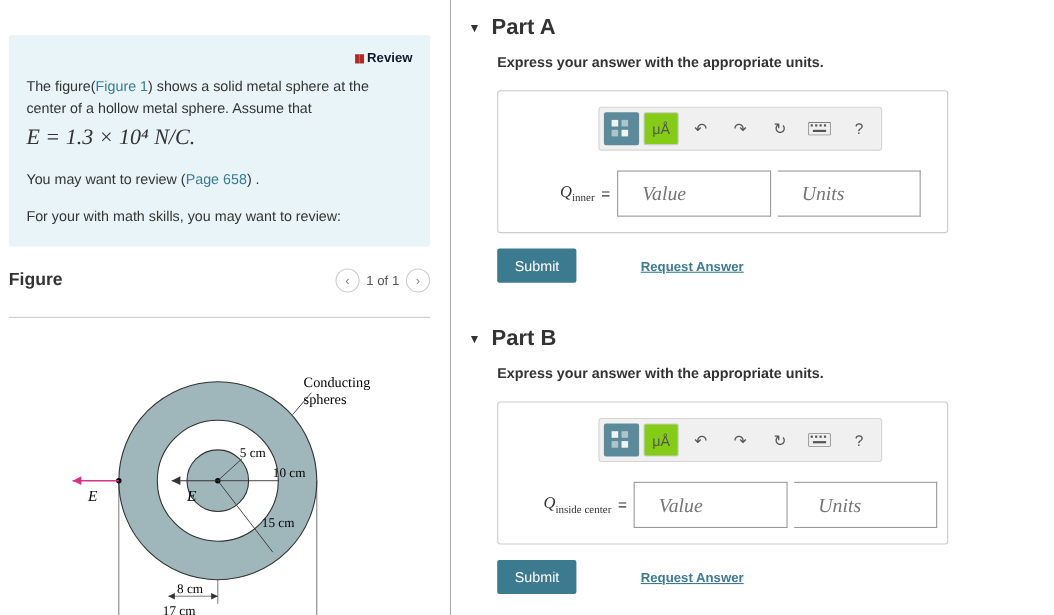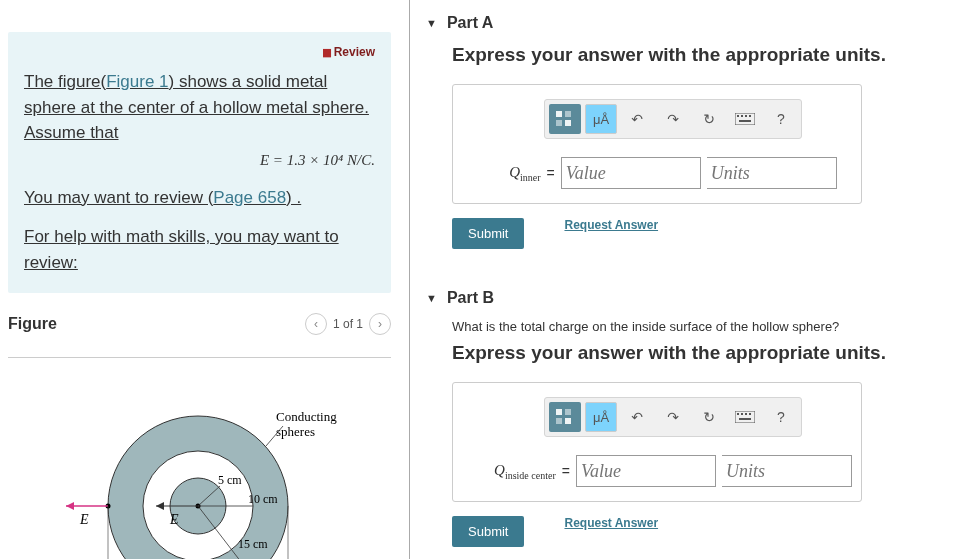--- a/index.html
+++ b/index.html
@@ -2,52 +2,52 @@
 <html><head>
   <meta charset="utf-8">
   <style>
     * { margin: 0; padding: 0; box-sizing: border-box; }
     body { font-family: Arial, Helvetica, sans-serif; font-size: 13px; color: #333; background: #fff; }
     .container { display: flex; width: 958px; height: 559px; }
     .left-panel { width: 410px; padding: 8px 18px 8px 8px; border-right: 1px solid #aaa; position: relative; }
     .right-panel { flex: 1; padding: 0 12px; overflow: hidden; }
     .info-box { background: #e8f4f7; padding: 12px 16px; margin: 24px 0 20px 0; border-radius: 2px; }
     .review-row { text-align: right; margin-bottom: 10px; }
-    .review-link { color: #7f1d1d; font-size: 12px; font-weight: 600; }
-    .problem-text { line-height: 1.5; margin-bottom: 6px; font-size: 17px; text-decoration: underline; }
+    .review-link { color: #0f172a; font-size: 12px; font-weight: 600; }
+    .problem-text { line-height: 1.5; margin-bottom: 6px; font-size: 13px; }
     .link { color: #3b7a8f; }
-    .equation { font-family: 'Times New Roman', serif; font-style: italic; font-size: 15px; margin-top: 2px; text-align: right; }
+    .equation { font-family: 'Times New Roman', serif; font-style: italic; font-size: 20px; margin-top: 2px; }
     .figure-header { display: flex; justify-content: space-between; align-items: center; margin: 18px 0 8px 0; padding-bottom: 22px; border-bottom: 1px solid #ccc; }
     .figure-title { font-size: 16px; font-weight: bold; }
     .pager { display: flex; align-items: center; gap: 6px; font-size: 12px; color: #555; }
     .pager-btn { width: 22px; height: 22px; border: 1px solid #ccc; border-radius: 50%; background: #fff; display: flex; align-items: center; justify-content: center; cursor: pointer; color: #888; }
     .figure-area { padding: 20px 0 0 40px; }
     
     .part-header { display: flex; align-items: center; gap: 10px; padding: 10px 0 8px 4px; margin-top: 4px; }
     .part-header .chev { font-size: 11px; }
-    .part-title { font-weight: bold; font-size: 16px; }
+    .part-title { font-weight: bold; font-size: 20px; }
     .part-body { padding: 4px 0 14px 30px; }
     .question { font-size: 13px; margin-bottom: 8px; }
-    .instruction { font-weight: bold; font-size: 19px; margin-bottom: 18px; }
+    .instruction { font-weight: bold; font-size: 13px; margin-bottom: 18px; }
     
     .answer-box { border: 1px solid #ccc; border-radius: 3px; padding: 14px 18px 14px 50px; position: relative; margin-bottom: 14px; width: 410px; }
     .toolbar { display: flex; align-items: center; gap: 4px; background: #f0f0f0; border: 1px solid #d5d5d5; border-radius: 3px; padding: 4px; width: fit-content; margin: 0 auto 18px auto; }
     .tb-btn { min-width: 32px; height: 30px; display: flex; align-items: center; justify-content: center; cursor: pointer; font-size: 14px; color: #555; border-radius: 2px; }
     .tb-templates { background: #5b8a9a; color: #fff; padding: 3px 5px; border-radius: 2px; display: flex; align-items: center; }
-    .tb-ua { background: #7dd3fc; border: 1px solid #ccc; border-radius: 2px; font-size: 13px; padding: 2px 4px; text-align: center; }
+    .tb-ua { background: #84cc16; border: 1px solid #ccc; border-radius: 2px; font-size: 13px; padding: 2px 4px; text-align: center; }
     
     .input-row { display: flex; align-items: center; justify-content: center; gap: 6px; }
     .var-label { font-family: 'Times New Roman', serif; font-style: italic; font-size: 15px; white-space: nowrap; }
     .var-label sub { font-size: 10px; font-style: normal; }
     .eq { font-size: 14px; }
-    .vinput { border: 1px solid #999; height: 32px; font-family: 'Times New Roman', serif; font-style: italic; font-size: 18px; padding: 0 4px; color: #888; }
+    .vinput { border: 1px solid #999; height: 42px; font-family: 'Times New Roman', serif; font-style: italic; font-size: 18px; padding: 0 22px; color: #888; }
     .vinput.value { width: 140px; }
     .vinput.units { width: 130px; border-left: none; }
     
-    .action-row { display: flex; align-items: flex-start; gap: 4px; }
+    .action-row { display: flex; align-items: center; gap: 22px; }
     .submit-btn { background: #3b7a8f; color: #fff; border: none; padding: 8px 16px; font-size: 13px; cursor: pointer; border-radius: 2px; }
     .request-link { color: #3b7a8f; font-weight: bold; font-size: 12px; text-decoration: underline; cursor: pointer; margin-left: 36px; }
     
     svg text { font-family: 'Times New Roman', serif; }
   </style>
 </head>
 <body>
 
 <div class="container">
 
@@ -57,21 +57,21 @@
         <span style="color:#b02a2a; letter-spacing:-2px; font-size:11px;">▮▮</span>
         <span class="review-link">Review</span>
       </div>
       <p class="problem-text">
         <span>The figure(</span><span class="link">Figure 1</span><span>) shows a solid metal sphere at the center of a hollow metal sphere. Assume that</span>
       </p>
       <p class="equation">E = 1.3 × 10⁴ N/C.</p>
       <p class="problem-text" style="margin-top:16px;">
         <span>You may want to review (</span><span class="link">Page 658</span><span>) .</span>
       </p>
-      <p class="problem-text" style="margin-top:14px;">For help with math skills, you may want to review:</p>
+      <p class="problem-text" style="margin-top:14px;">For your with math skills, you may want to review:</p>
     </div>
 
     <div class="figure-header">
       <span class="figure-title">Figure</span>
       <div class="pager">
         <div class="pager-btn">‹</div>
         <span>1 of 1</span>
         <div class="pager-btn">›</div>
       </div>
     </div>
@@ -169,21 +169,20 @@
         <button class="submit-btn">Submit</button>
         <span class="request-link">Request Answer</span>
       </div>
     </div>
 
     <div class="part-header" style="margin-top:16px;">
       <span class="chev">▼</span>
       <span class="part-title">Part B</span>
     </div>
     <div class="part-body">
-      <p class="question">What is the total charge on the inside surface of the hollow sphere?</p>
       <p class="instruction">Express your answer with the appropriate units.</p>
       <div class="answer-box">
         <div class="toolbar">
           <div class="tb-btn tb-templates">
             <svg width="20" height="18">
                 <rect x="1" y="1" width="6" height="6" fill="#fff" opacity="0.9"></rect>
                 <rect x="10" y="1" width="6" height="6" fill="#fff" opacity="0.5"></rect>
                 <rect x="1" y="10" width="6" height="6" fill="#fff" opacity="0.5"></rect>
                 <rect x="10" y="10" width="6" height="6" fill="#fff" opacity="0.9"></rect>
               </svg>

